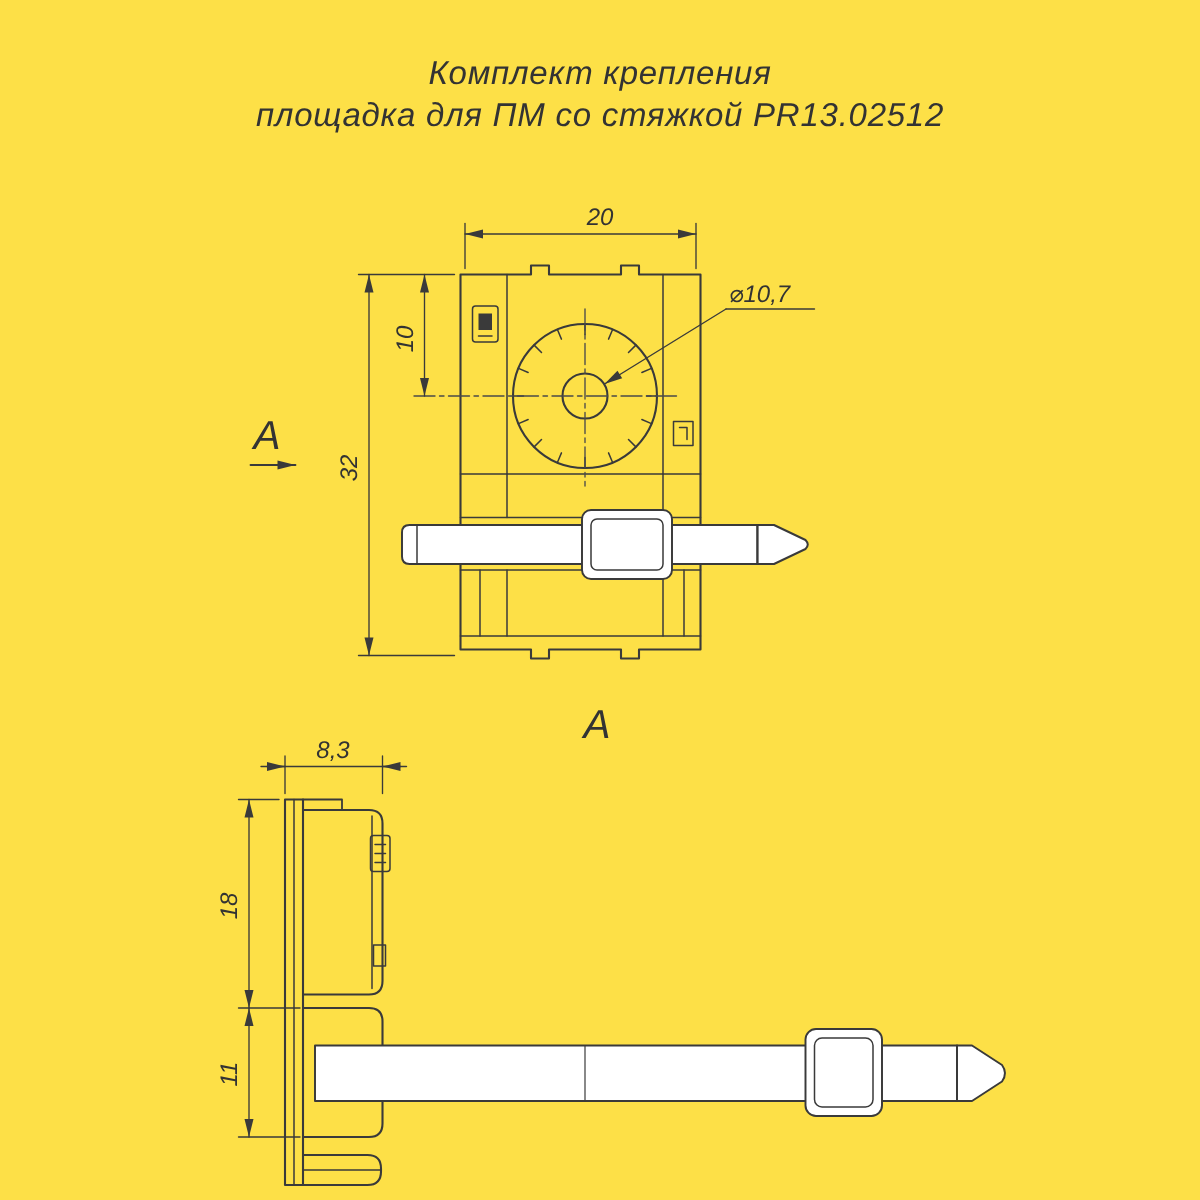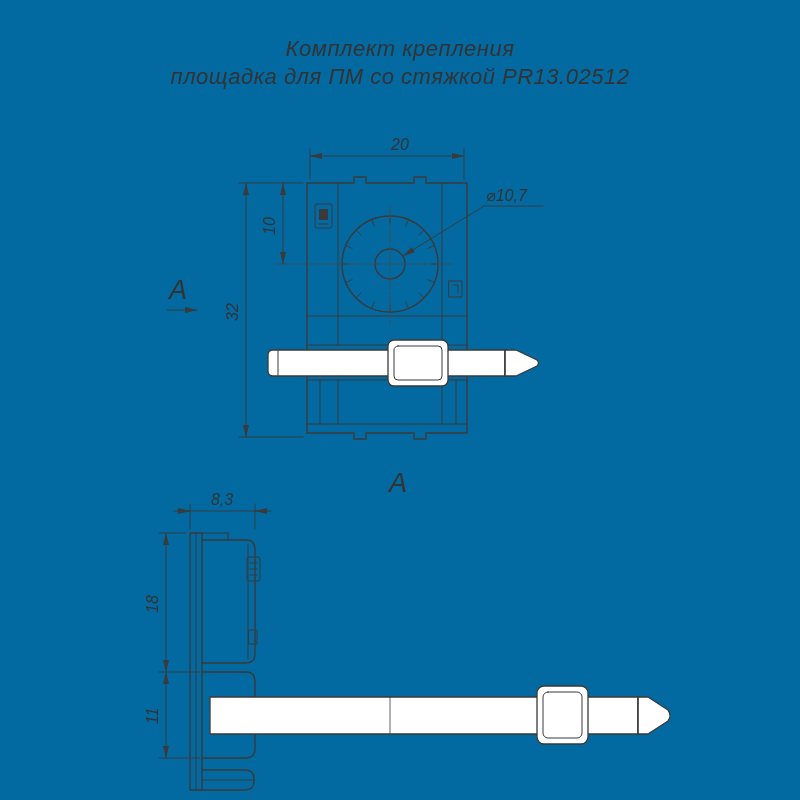--- a/index.html
+++ b/index.html
@@ -1,16 +1,16 @@
 <!DOCTYPE html>
 <html><head>
 <meta charset="utf-8">
 <style>
   html,body{margin:0;padding:0;width:800px;height:800px;background:#fff;overflow:hidden}
-  .canvas{position:relative;width:800px;height:800px;background:#0369a1}
+  .canvas{position:relative;width:800px;height:800px;background:#fde047}
   svg{display:block}
   svg text{font-family:"Liberation Sans","DejaVu Sans",sans-serif;font-style:italic;fill:#333;stroke:none}
   .title{font-size:22px;letter-spacing:.5px}
   .dim{font-size:16px}
   .viewlabel{font-size:27px}
 </style>
 </head>
 <body>
 
 <div class="canvas">

